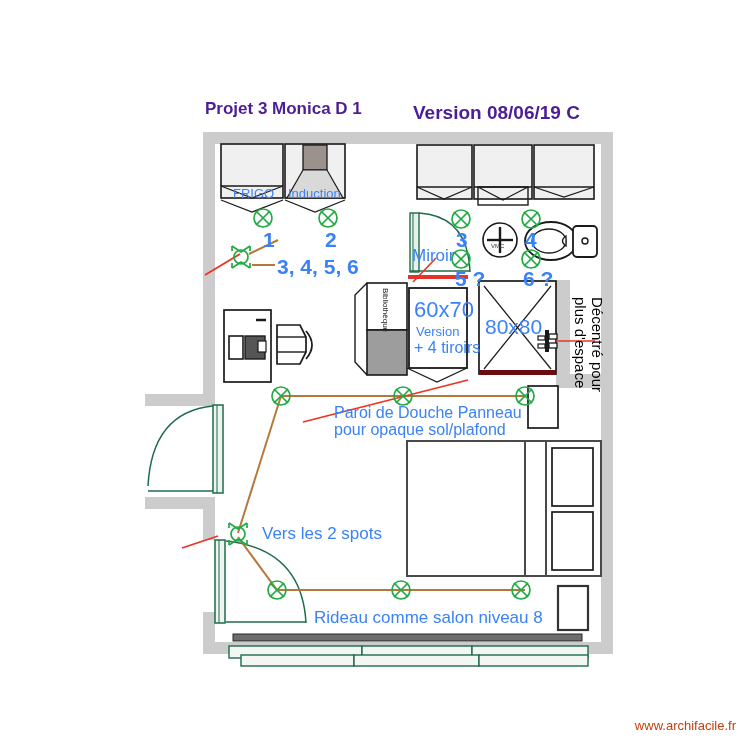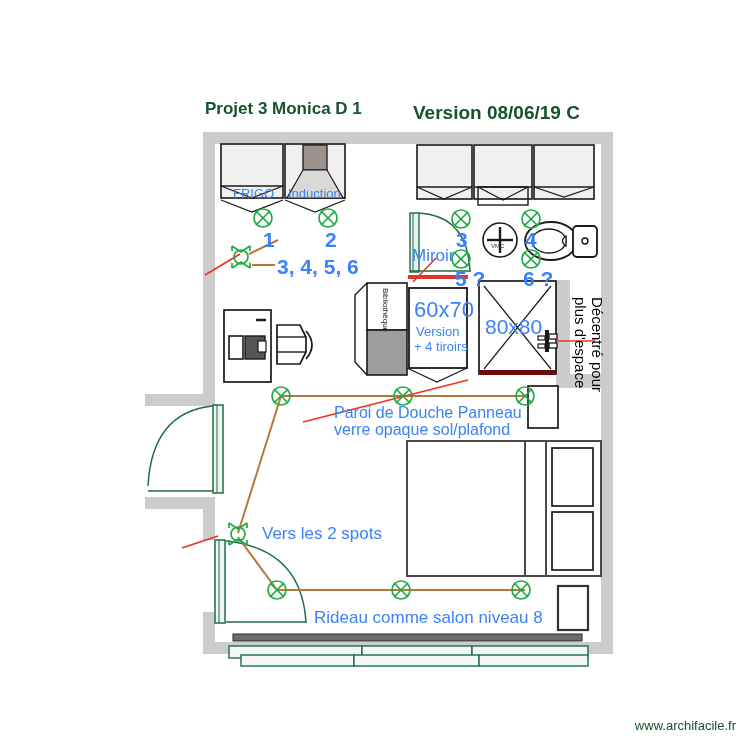--- a/index.html
+++ b/index.html
@@ -15,21 +15,21 @@
     overflow: hidden;
   }
   #plan {
     position: absolute;
     left: 0; top: 0;
     width: 750px;
     height: 750px;
   }
   .title-red {
     position: absolute;
-    color: #14532d;
+    color: #4c1d95;
     font-weight: bold;
     white-space: nowrap;
   }
   #title-projet { left: 205px; top: 99px; font-size: 17px; }
   #title-version { left: 413px; top: 102px; font-size: 19px; }
 
   .plan-label {
     position: absolute;
     color: #3b82f6;
     white-space: nowrap;
@@ -38,21 +38,21 @@
   .lbl-num { font-size: 21px; font-weight: bold; }
   .lbl-body { font-size: 16px; }
   .lbl-big { font-size: 21px; font-weight: bold; }
   .lbl-small { font-size: 13px; }
 
   #watermark {
     position: absolute;
     right: 14px;
     top: 718px;
     font-size: 13px;
-    color: #14532d;
+    color: #c2410c;
     font-family: "Liberation Sans", sans-serif;
   }
   .vert-text {
     position: absolute;
     white-space: nowrap;
     transform-origin: 0 0;
     transform: rotate(90deg);
     font-family: "Liberation Sans", sans-serif;
   }
 </style>
@@ -331,26 +331,26 @@
 <div class="plan-label lbl-num" style="left:525px; top:228px;">4</div>
 <div class="plan-label lbl-num" style="left:455px; top:267px;">5 ?</div>
 <div class="plan-label lbl-num" style="left:523px; top:267px;">6 ?</div>
 <div class="plan-label" style="left:412px; top:246px; font-size:17px;">Miroir</div>
 <div class="plan-label" style="left:491px; top:243px; font-size:6px; color:#333;">VMC</div>
 
 <div class="vert-text" style="left:390px; top:288px; font-size:8px; color:#222;">Bibliothèque</div>
 
 <div class="plan-label" style="left:414px; top:297px; font-size:22px;">60x70</div>
 <div class="plan-label" style="left:416px; top:324px; font-size:13px;">Version</div>
-<div class="plan-label" style="left:414px; top:339px; font-size:13px;">+ 4 tiroirs</div>
+<div class="plan-label" style="left:414px; top:339px; font-size:16px;">+ 4 tiroirs</div>
 
 <div class="plan-label" style="left:485px; top:315px; font-size:21px;">80x80</div>
 
 <div class="vert-text" style="left:606px; top:297px; font-size:15px; color:#000;">Décentré pour</div>
 <div class="vert-text" style="left:589px; top:297px; font-size:15px; color:#000;">plus d'espace</div>
 
 <div class="plan-label lbl-body" style="left:334px; top:404px;">Paroi de Douche Panneau</div>
-<div class="plan-label lbl-body" style="left:334px; top:421px;">verre opaque sol/plafond</div>
+<div class="plan-label lbl-body" style="left:334px; top:421px;">pour opaque sol/plafond</div>
 
 <div class="plan-label" style="left:262px; top:524px; font-size:17px;">Vers les 2 spots</div>
 <div class="plan-label" style="left:314px; top:608px; font-size:17px;">Rideau comme salon niveau 8</div>
 
 <div id="watermark">www.archifacile.fr</div>
 
 </body></html>

